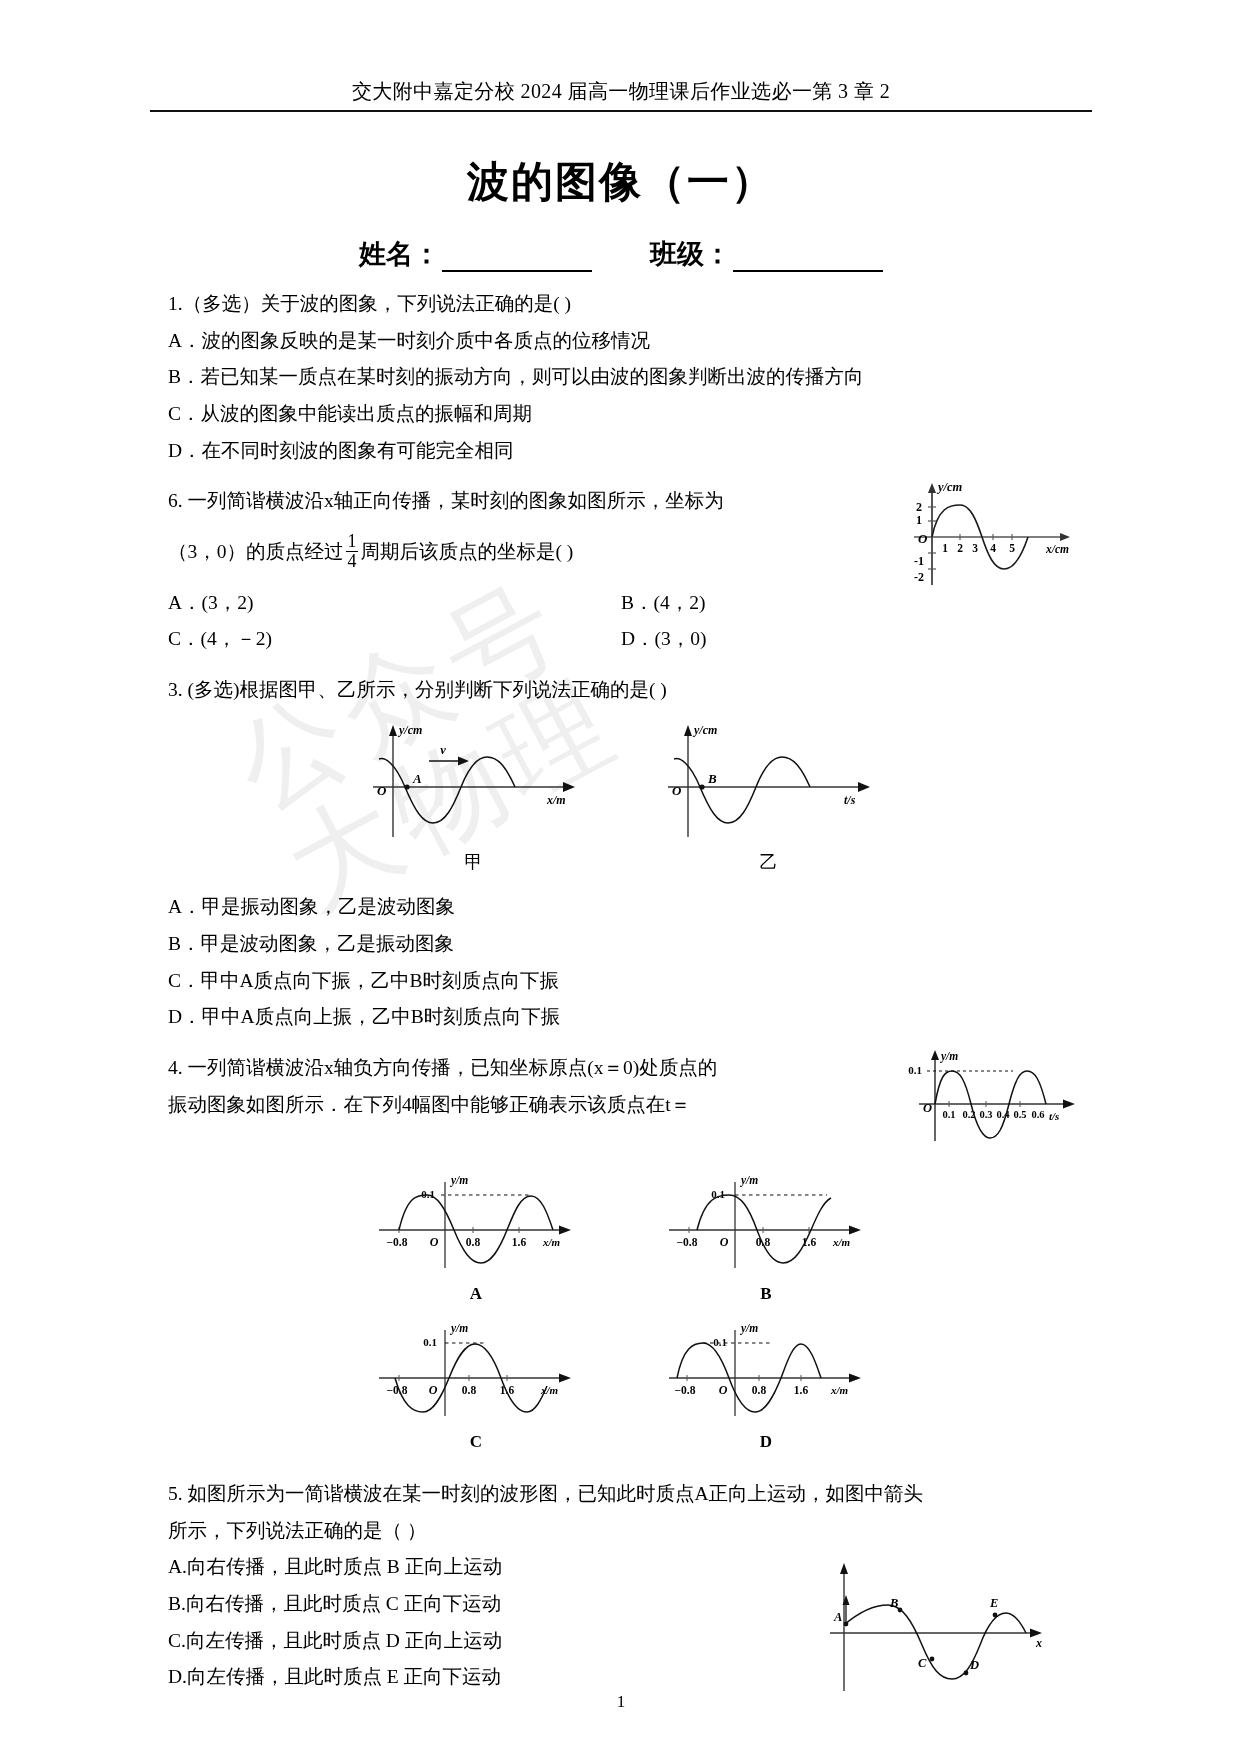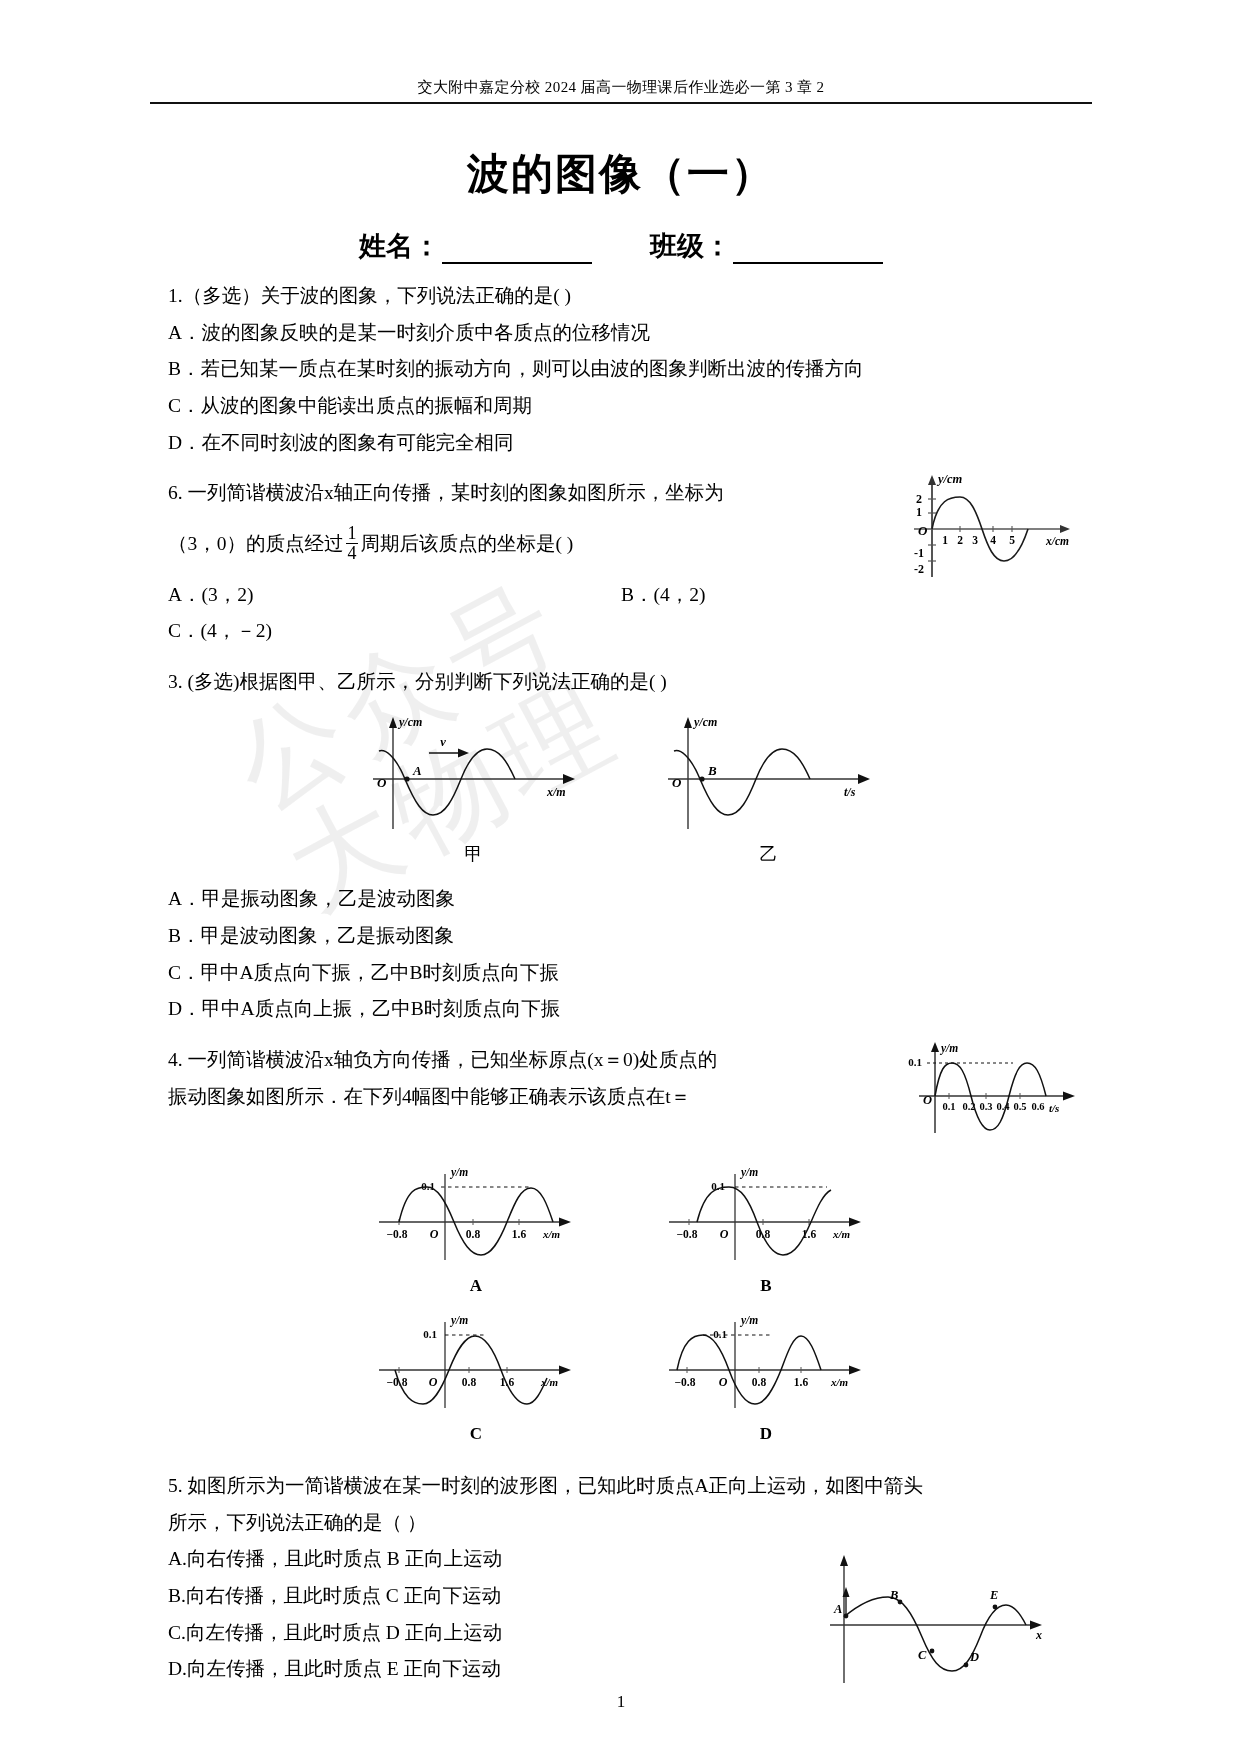--- a/index.html
+++ b/index.html
@@ -28,21 +28,21 @@
     line-height:1.05;
     white-space:pre;
     z-index:0;
   }
 
   .content { position:relative; z-index:2; }
 
   
   .header {
     text-align:center;
-    font-size:15px;
+    font-size:20px;
     padding-top:78px;
     letter-spacing:0.4px;
   }
   .header-rule {
     border:0; border-top:2.2px solid #111;
     margin:5px 150px 0 150px;
   }
 
   .doc-title {
     text-align:center;
@@ -166,20 +166,21 @@
             <path d="M38,60 C44,30 56,28 66,28 C76,28 82,42 88,60 C94,78 100,92 110,92 C120,92 128,78 134,60" fill="none" stroke="#1a1a1a" stroke-width="1.6"></path>
           </svg>
         </div>
 
         <div class="opt-2col" style="margin-top:14px;">
           <div>A．(3，2)</div>
           <div>B．(4，2)</div>
         </div>
         <div class="opt-2col">
           <div>C．(4，－2)</div>
+          <div>D．(3，0)</div>
         </div>
       </div>
 
       <div class="q">
         <div>3. (多选)根据图甲、乙所示，分别判断下列说法正确的是(        )</div>
 
         <div style="display:flex; justify-content:center; gap:50px; margin-top:10px;">
 
           <div>
             <svg width="245" height="125" viewBox="0 0 245 125">

